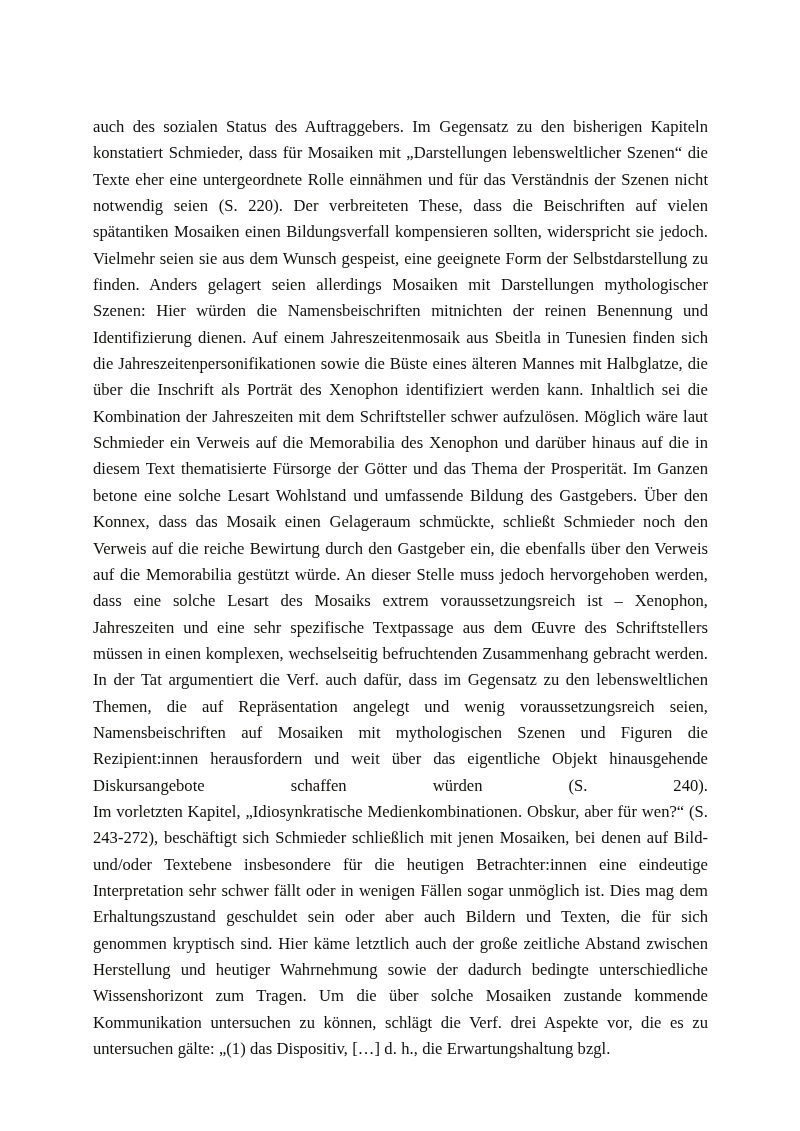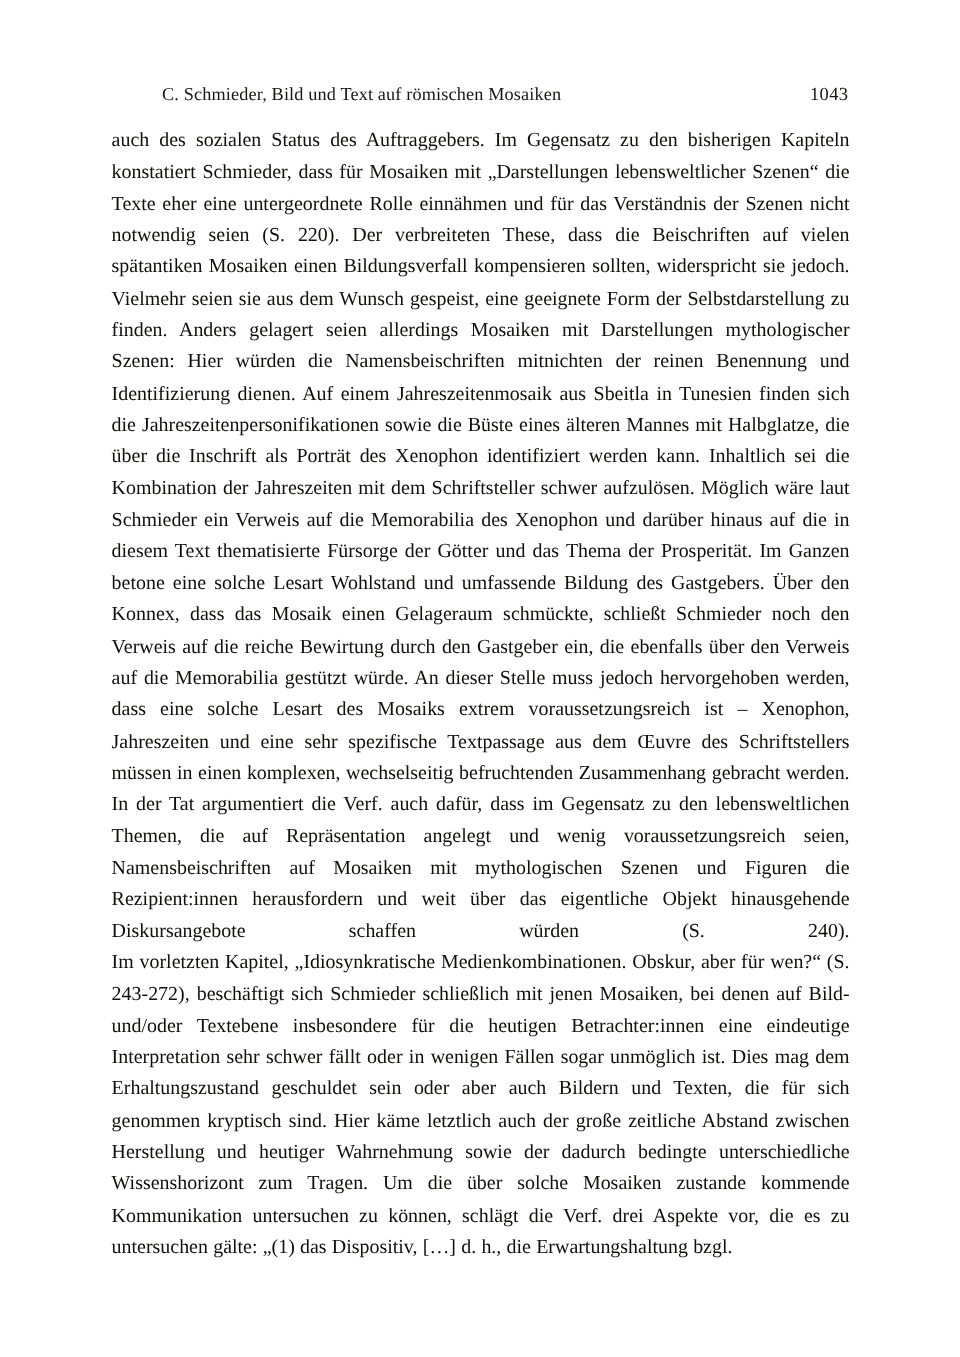--- a/index.html
+++ b/index.html
@@ -46,21 +46,21 @@
   .running-head-folio {
     flex: 0 0 auto;
     font-size: 15.4px;
     letter-spacing: 0.3px;
   }
 
   
   .textblock {
     position: absolute;
     left: 93px;
-    top: 104px;
+    top: 114px;
     width: 615px;
   }
 
   .para {
     margin: 0;
     text-align: justify;
     text-justify: inter-word;
     font-size: 16.6px;
     line-height: 26.35px;
     letter-spacing: 0.01px;
@@ -79,23 +79,19 @@
 
   .para.continued {
     text-align-last: justify;
   }
 </style>
 </head>
 <body>
 
 <div class="page">
 
-  <div class="running-head">
-    <span class="running-head-title">C. Schmieder, Bild und Text auf römischen Mosaiken</span>
-    <span class="running-head-folio">1043</span>
-  </div>
 
   <div class="textblock">
     <p class="para continued">auch des sozialen Status des Auftraggebers. Im Gegensatz zu den bisherigen Kapiteln konstatiert Schmieder, dass für Mosaiken mit „Darstellungen lebensweltlicher Szenen“ die Texte eher eine untergeordnete Rolle einnähmen und für das Verständnis der Szenen nicht notwendig seien (S. 220). Der verbreiteten These, dass die Beischriften auf vielen spätantiken Mosaiken einen Bildungsverfall kompensieren sollten, widerspricht sie jedoch. Vielmehr seien sie aus dem Wunsch gespeist, eine geeignete Form der Selbstdarstellung zu finden. Anders gelagert seien allerdings Mosaiken mit Darstellungen mythologischer Szenen: Hier würden die Namensbeischriften mitnichten der reinen Benennung und Identifizierung dienen. Auf einem Jahreszeitenmosaik aus Sbeitla in Tunesien finden sich die Jahreszeitenpersonifikationen sowie die Büste eines älteren Mannes mit Halbglatze, die über die Inschrift als Porträt des Xenophon identifiziert werden kann. Inhaltlich sei die Kombination der Jahreszeiten mit dem Schriftsteller schwer aufzulösen. Möglich wäre laut Schmieder ein Verweis auf die Memorabilia des Xenophon und darüber hinaus auf die in diesem Text thematisierte Fürsorge der Götter und das Thema der Prosperität. Im Ganzen betone eine solche Lesart Wohlstand und umfassende Bildung des Gastgebers. Über den Konnex, dass das Mosaik einen Gelageraum schmückte, schließt Schmieder noch den Verweis auf die reiche Bewirtung durch den Gastgeber ein, die ebenfalls über den Verweis auf die Memorabilia gestützt würde. An dieser Stelle muss jedoch hervorgehoben werden, dass eine solche Lesart des Mosaiks extrem voraussetzungsreich ist – Xenophon, Jahreszeiten und eine sehr spezifische Textpassage aus dem Œuvre des Schriftstellers müssen in einen komplexen, wechselseitig befruchtenden Zusammenhang gebracht werden. In der Tat argumentiert die Verf. auch dafür, dass im Gegensatz zu den lebensweltlichen Themen, die auf Repräsentation angelegt und wenig voraussetzungsreich seien, Namensbeischriften auf Mosaiken mit mythologischen Szenen und Figuren die Rezipient:innen herausfordern und weit über das eigentliche Objekt hinausgehende Diskursangebote schaffen würden (S. 240).</p>
     <p class="para">Im vorletzten Kapitel, „Idiosynkratische Medienkombinationen. Obskur, aber für wen?“ (S. 243-272), beschäftigt sich Schmieder schließlich mit jenen Mosaiken, bei denen auf Bild- und/oder Textebene insbesondere für die heutigen Betrachter:innen eine eindeutige Interpretation sehr schwer fällt oder in wenigen Fällen sogar unmöglich ist. Dies mag dem Erhaltungszustand geschuldet sein oder aber auch Bildern und Texten, die für sich genommen kryptisch sind. Hier käme letztlich auch der große zeitliche Abstand zwischen Herstellung und heutiger Wahrnehmung sowie der dadurch bedingte unterschiedliche Wissenshorizont zum Tragen. Um die über solche Mosaiken zustande kommende Kommunikation untersuchen zu können, schlägt die Verf. drei Aspekte vor, die es zu untersuchen gälte: „(1) das Dispositiv, […] d. h., die Erwartungshaltung bzgl.</p>
   </div>
 
 </div>
 
 </body></html>

